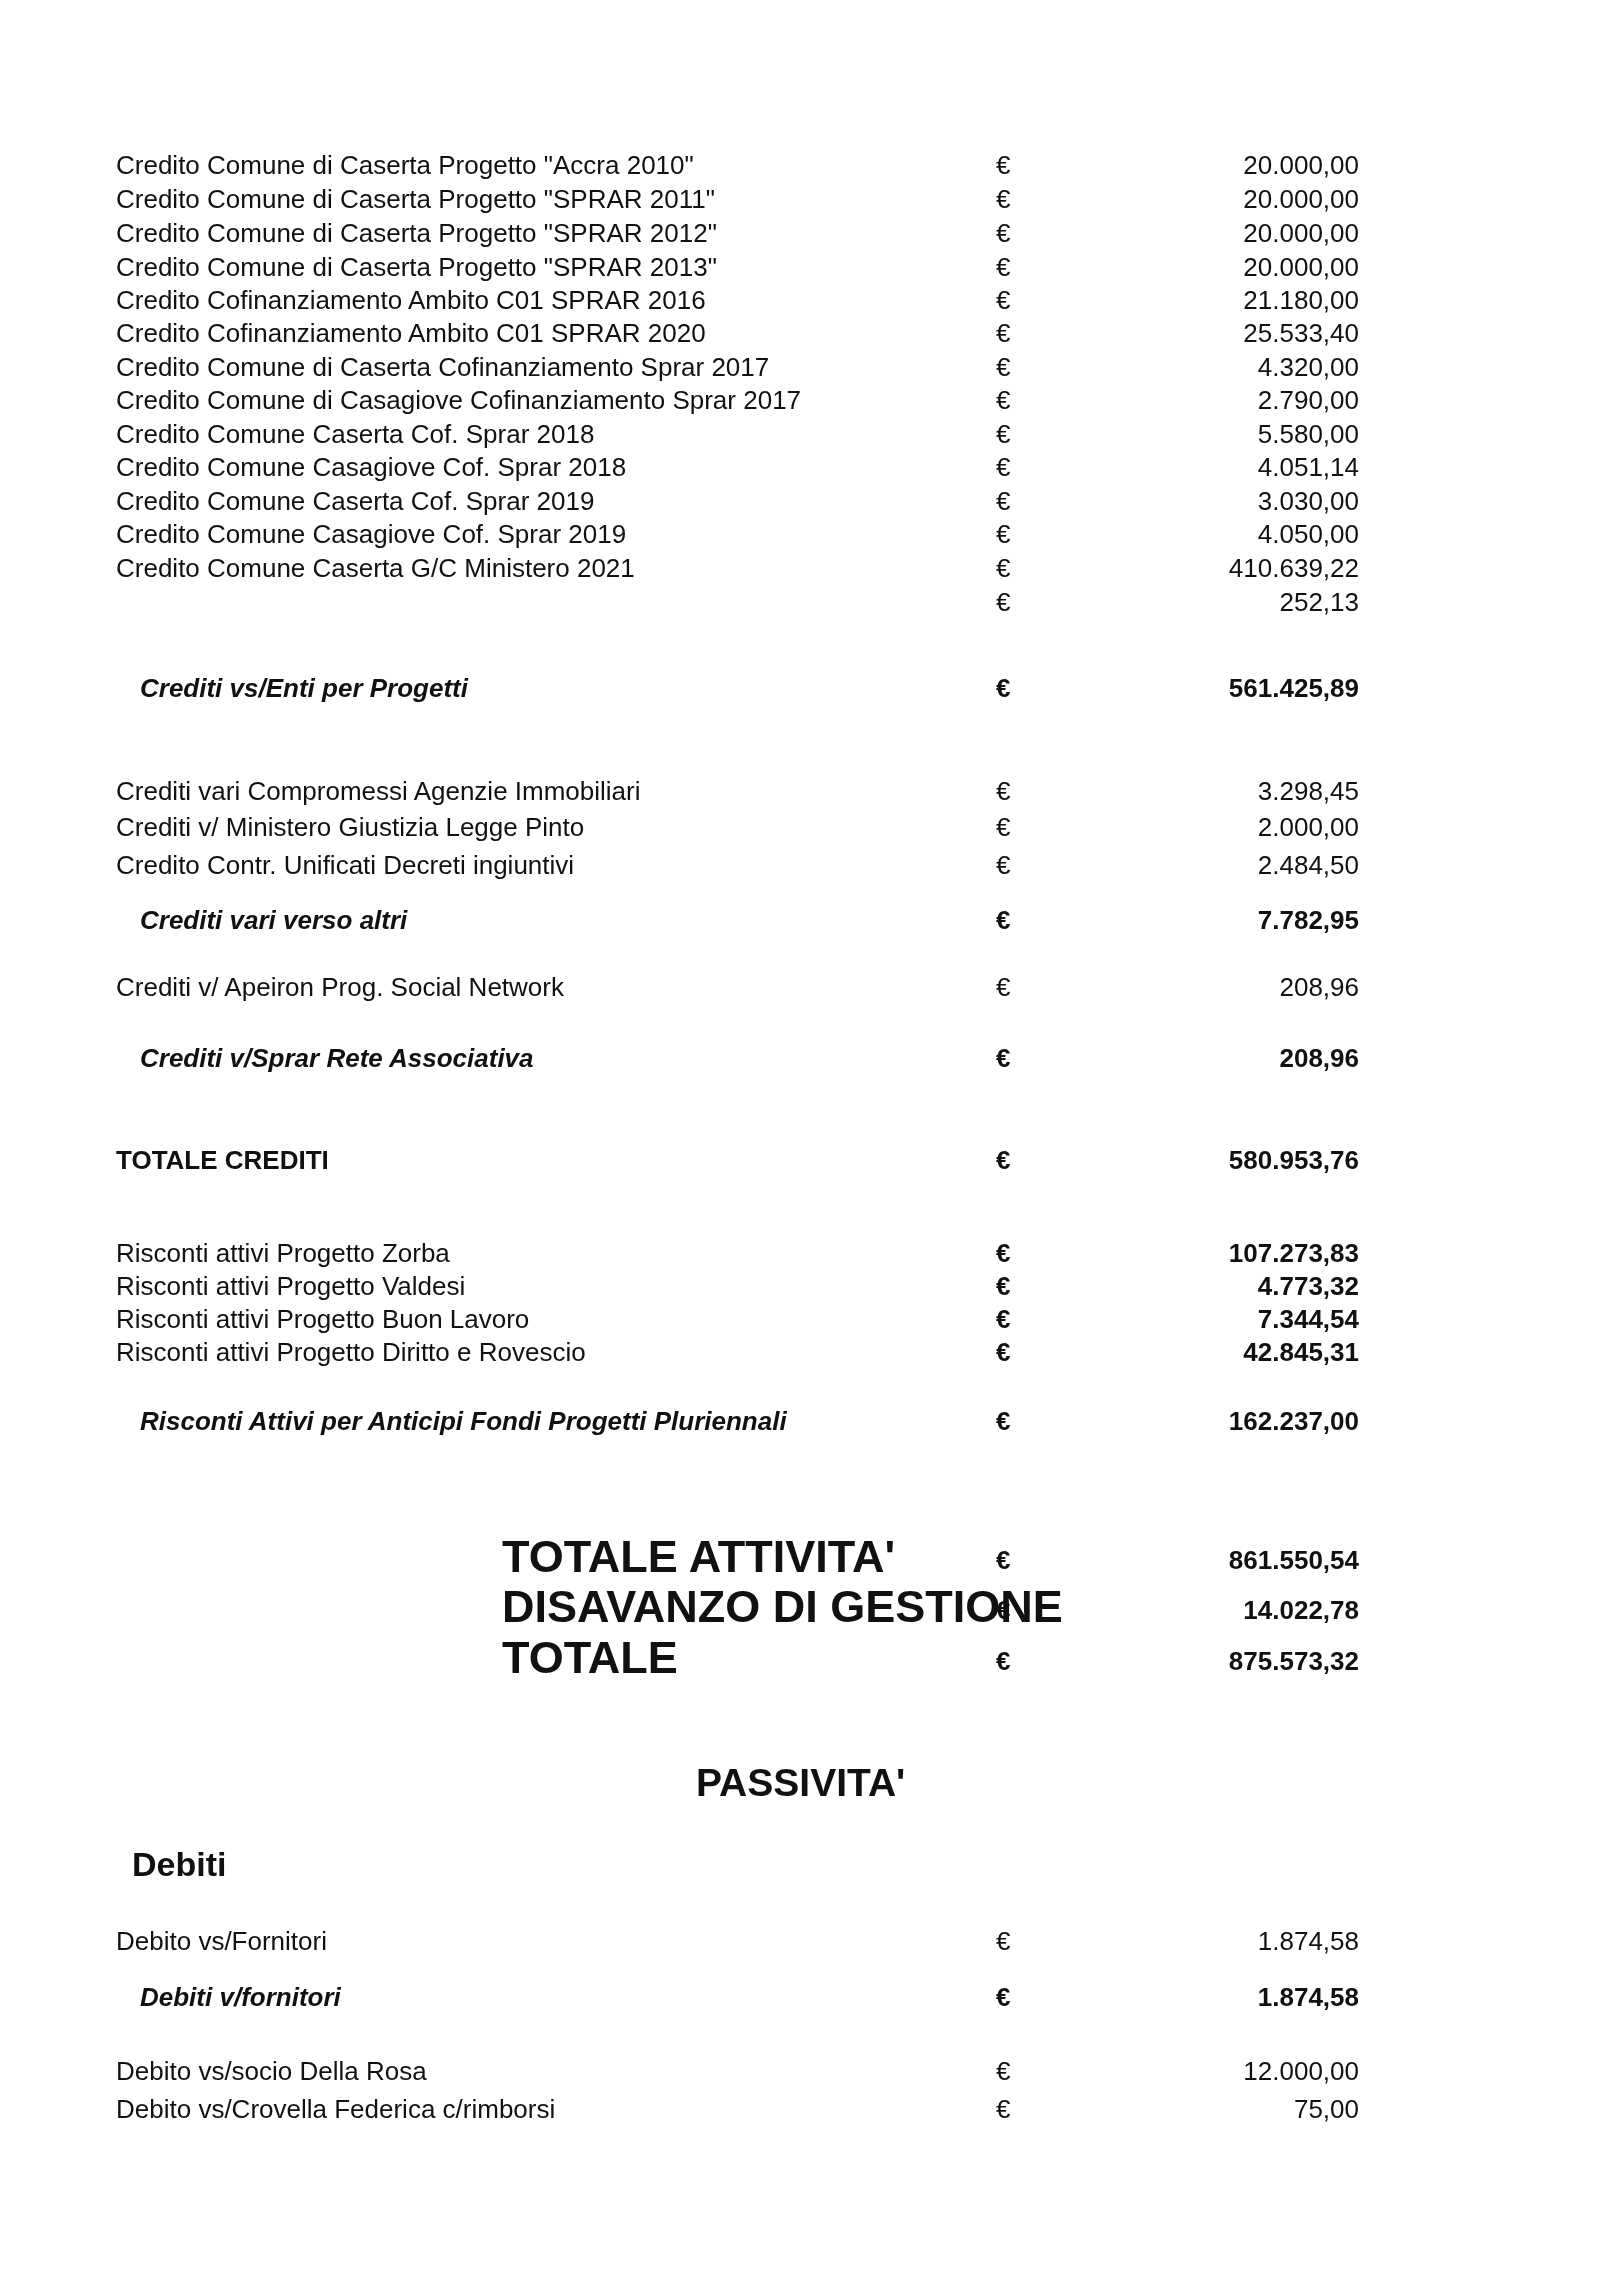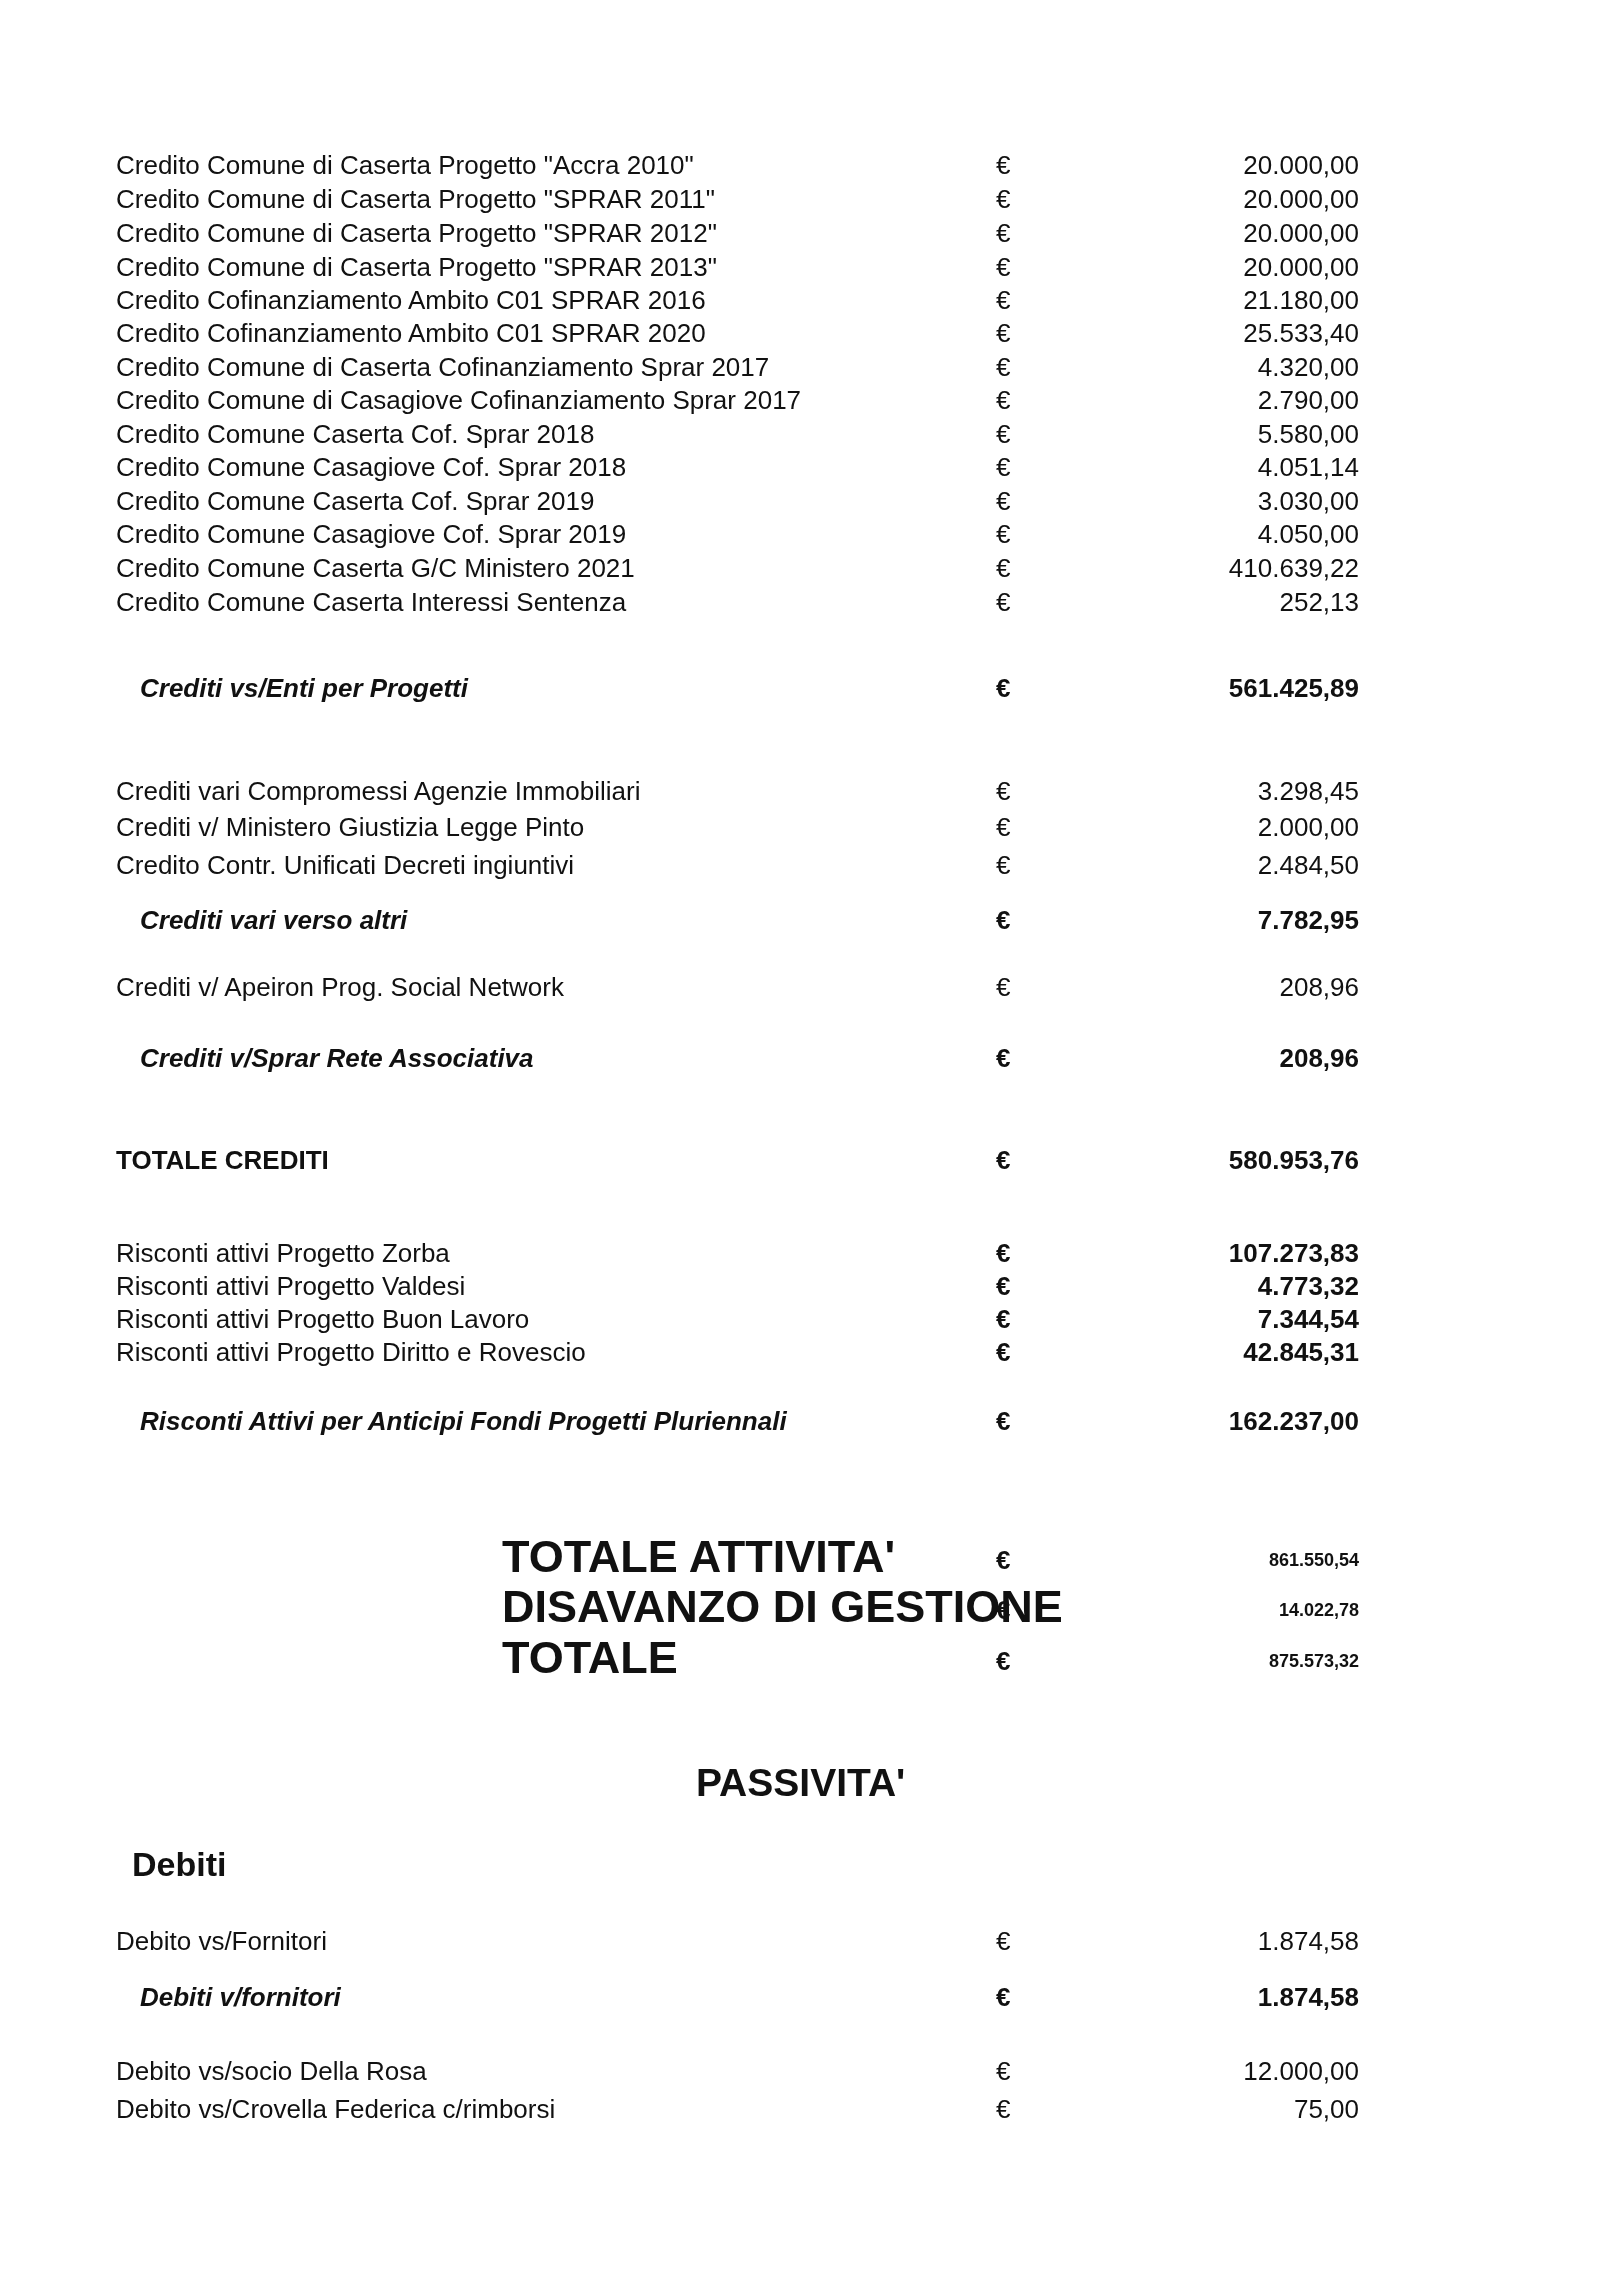--- a/index.html
+++ b/index.html
@@ -8,21 +8,21 @@
   .row { position:absolute; left:4px; width:1467px; height:30px; }
   .lbl { position:absolute; left:112px; font-size:26px; white-space:nowrap; line-height:30px; }
   .eur { position:absolute; left:992px; font-size:26px; line-height:30px; }
   .amt { position:absolute; right:112px; font-size:26px; text-align:right; line-height:30px; }
   .sub .lbl { left:136px; font-weight:bold; font-style:italic; }
   .sub .eur, .sub .amt { font-weight:bold; }
   .bold .lbl, .bold .eur, .bold .amt { font-weight:bold; }
   .boldamt .eur, .boldamt .amt { font-weight:bold; }
   .big .lbl { left:498px; font-size:45px; font-weight:bold; line-height:45px; }
   .big .eur { font-size:26px; font-weight:bold; line-height:45px; top:3.6px; }
-  .big .amt { font-size:18px; font-weight:bold; line-height:45px; top:3.6px; }
+  .big .amt { font-size:26px; font-weight:bold; line-height:45px; top:3.6px; }
   .heading { position:absolute; font-weight:bold; white-space:nowrap; }
 </style>
 </head>
 <body>
 
 <div class="row" style="top:150px">
     <span class="lbl">Credito Comune di Caserta Progetto "Accra 2010"</span>
     <span class="eur">€</span>
     <span class="amt">20.000,00</span>
   </div>
@@ -80,21 +80,20 @@
     <span class="lbl">Credito Comune Casagiove Cof. Sprar 2019</span>
     <span class="eur">€</span>
     <span class="amt">4.050,00</span>
   </div>
 <div class="row" style="top:553px">
     <span class="lbl">Credito Comune Caserta G/C Ministero 2021</span>
     <span class="eur">€</span>
     <span class="amt">410.639,22</span>
   </div>
 <div class="row" style="top:587px">
-    <span class="lbl">Credito Comune Caserta Interessi Sentenza</span>
     <span class="eur">€</span>
     <span class="amt">252,13</span>
   </div>
 
 <div class="row sub" style="top:673px">
     <span class="lbl">Crediti vs/Enti per Progetti</span>
     <span class="eur">€</span>
     <span class="amt">561.425,89</span>
   </div>
 

